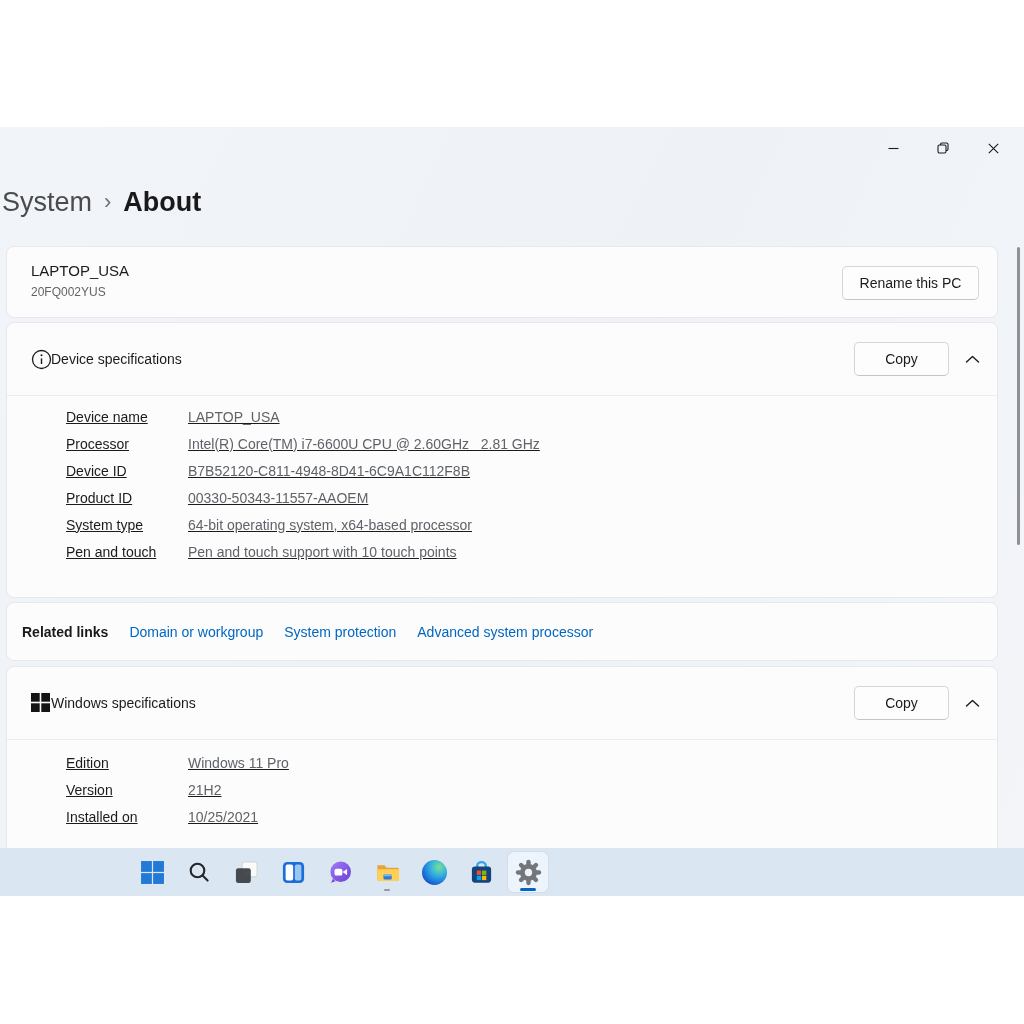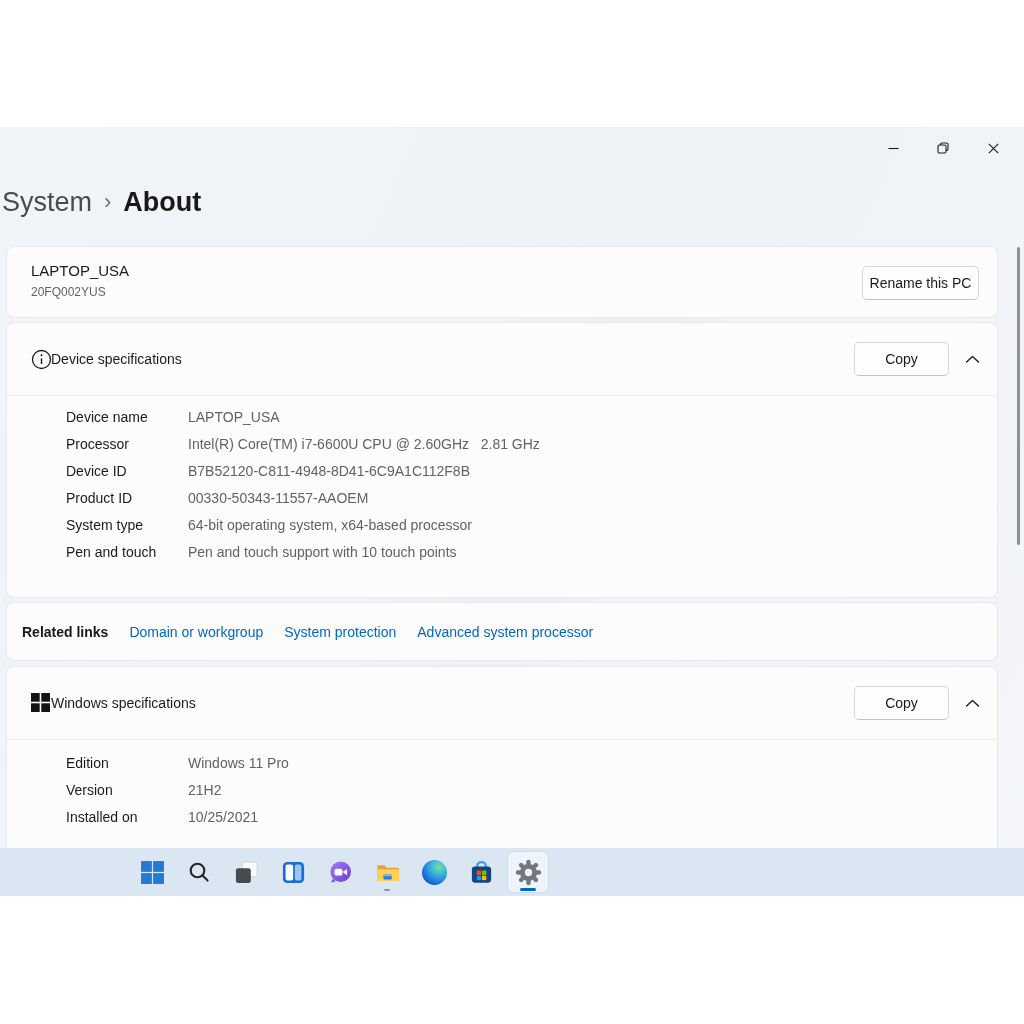--- a/index.html
+++ b/index.html
@@ -24,38 +24,38 @@
     border:1px solid #e6e8eb; border-radius:8px; }
 
   
   .device-card { top:119px; height:72px; }
   .device-card .dev-name { position:absolute; left:24px; top:15px; font-size:15px; color:#1b1b1b; }
   .device-card .dev-model { position:absolute; left:24px; top:38px; font-size:12px; color:#636363; }
 
   .win-btn { background:#fdfdfd; border:1px solid #d6d6d6; border-bottom-color:#c4c4c4;
     border-radius:5px; font-size:14px; color:#1b1b1b; cursor:pointer;
     font-family:"Liberation Sans","DejaVu Sans",sans-serif; }
-  .rename-btn { position:absolute; right:18px; top:19px; width:117px; height:34px; }
+  .rename-btn { position:absolute; right:18px; top:19px; width:137px; height:34px; }
 
   
   .spec-card-header { position:relative; height:72px; display:flex; align-items:center; }
   .hdr-icon { position:absolute; left:24px; top:26px; width:21px; height:21px; display:flex; }
   .hdr-title { position:absolute; left:44px; font-size:14px; color:#1b1b1b; }
   .copy-btn { position:absolute; right:48px; top:19px; width:95px; height:34px; }
   .chev-btn { position:absolute; right:10px; top:22px; width:30px; height:28px; background:transparent;
     border:none; display:flex; align-items:center; justify-content:center; cursor:pointer; }
   .hdr-divider { position:absolute; top:72px; left:0; right:0; height:1px; background:#ececec; }
 
   .device-specs-card { top:195px; height:276px; }
   .windows-specs-card { top:539px; height:230px; }
 
   .spec-rows { position:absolute; left:0; right:0; }
   .device-specs-card .spec-rows { top:80px; }
   .windows-specs-card .spec-rows { top:82px; }
-  .spec-row { height:27px; display:flex; align-items:center; }
+  .spec-row { height:27px; display:flex; align-items:center;text-decoration:underline; }
   .spec-label { width:122px; margin-left:59px; font-size:14px; color:#1b1b1b; flex:none; }
   .spec-value { font-size:14px; color:#5f6367; white-space:pre; }
 
   
   .related-card { top:475px; height:59px; display:flex; align-items:center; padding-left:15px; }
   .related-title { font-size:14px; font-weight:700; color:#191919; margin-right:21px; }
   .related-link { font-size:14px; color:#0067c0; margin-right:21px; text-decoration:none; cursor:pointer; }
 
   .scrollbar { position:absolute; left:1017px; top:120px; width:3px; height:298px;
     background:#8f9194; border-radius:2px; cursor:pointer; }

